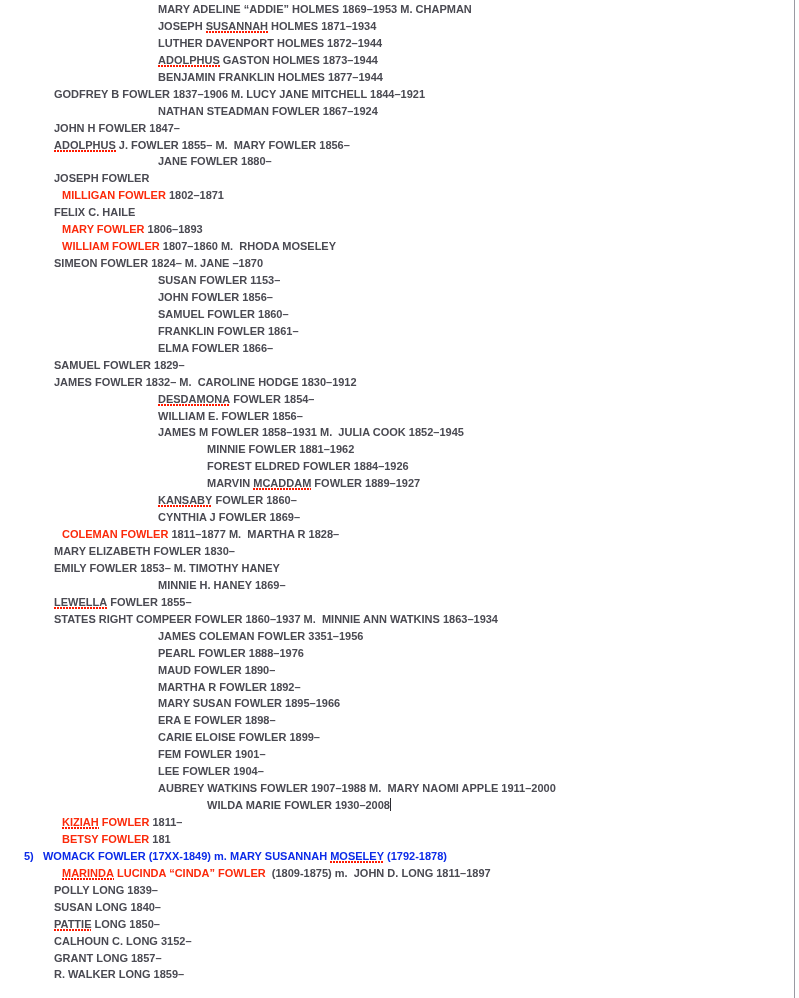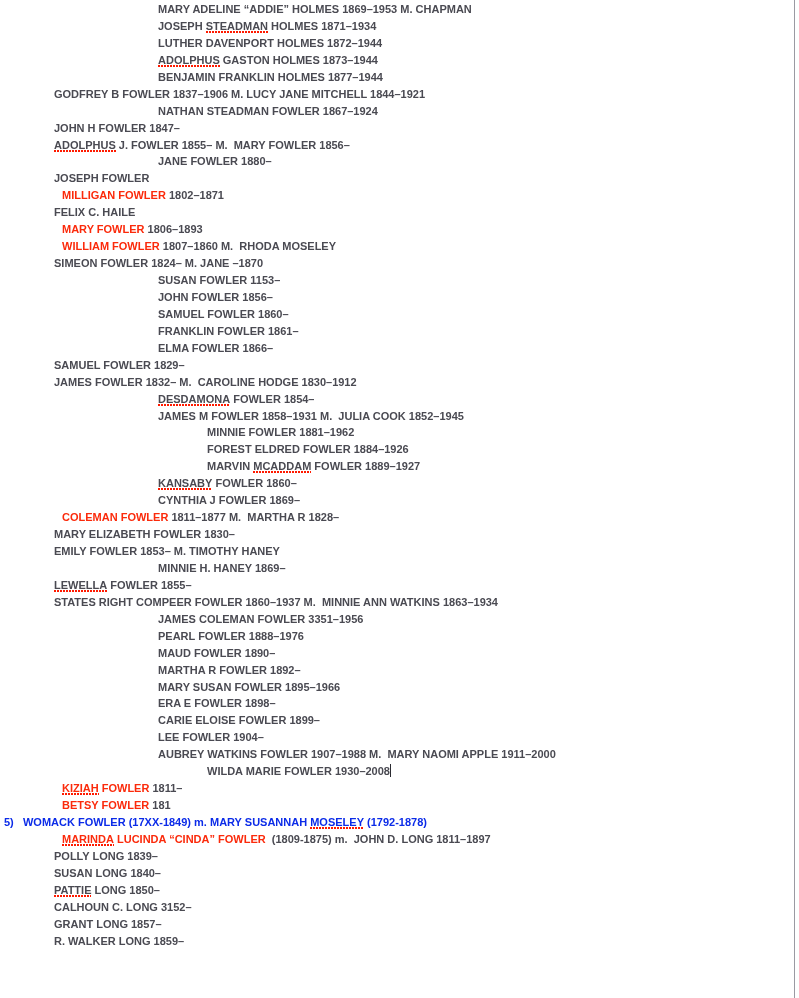--- a/index.html
+++ b/index.html
@@ -31,21 +31,21 @@
   .line {
     font-size: 11px;
     font-weight: bold;
     line-height: 16.95px;
     color: #4a4a52;
     white-space: pre;
     letter-spacing: 0.0px;
     height: 16.95px;
   }
   
-  .i0 { padding-left: 4px; }
+  .i0 { padding-left: 24px; }
   .i1 { padding-left: 62px; }
   .i2 { padding-left: 54px; }
   .i3 { padding-left: 158px; }
   .i4 { padding-left: 207px; }
 
   .red  { color: #fb2a0b; }
   .blue { color: #0b2be8; }
   .dark { color: #4a4a52; }
 
   
@@ -94,21 +94,21 @@
     height: 998px;
     background: #ffffff;
   }
 </style>
 </head>
 <body>
 
 <div id="page">
   <div id="doc">
       <div class="line i3 dark"><span>MARY ADELINE “ADDIE” HOLMES 1869–1953 M. CHAPMAN</span></div>
-      <div class="line i3 dark"><span>JOSEPH </span><span class="sp">STEADMAN</span><span> HOLMES 1871–1934</span></div>
+      <div class="line i3 dark"><span>JOSEPH </span><span class="sp">SUSANNAH</span><span> HOLMES 1871–1934</span></div>
       <div class="line i3 dark"><span>LUTHER DAVENPORT HOLMES 1872–1944</span></div>
       <div class="line i3 dark"><span class="sp">ADOLPHUS</span><span> GASTON HOLMES 1873–1944</span></div>
       <div class="line i3 dark"><span>BENJAMIN FRANKLIN HOLMES 1877–1944</span></div>
       <div class="line i2 dark"><span>GODFREY B FOWLER 1837–1906 M. LUCY JANE MITCHELL 1844–1921</span></div>
       <div class="line i3 dark"><span>NATHAN STEADMAN FOWLER 1867–1924</span></div>
       <div class="line i2 dark"><span>JOHN H FOWLER 1847–</span></div>
       <div class="line i2 dark"><span class="sp">ADOLPHUS</span><span> J. FOWLER 1855– M.  MARY FOWLER 1856–</span></div>
       <div class="line i3 dark"><span>JANE FOWLER 1880–</span></div>
       <div class="line i2 dark"><span>JOSEPH FOWLER</span></div>
       <div class="line i1 red"><span class="red">MILLIGAN FOWLER</span><span class="dark"> 1802–1871</span></div>
@@ -117,39 +117,41 @@
       <div class="line i1 red"><span class="red">WILLIAM FOWLER</span><span class="dark"> 1807–1860 M.  RHODA MOSELEY</span></div>
       <div class="line i2 dark"><span>SIMEON FOWLER 1824– M. JANE –1870</span></div>
       <div class="line i3 dark"><span>SUSAN FOWLER 1153–</span></div>
       <div class="line i3 dark"><span>JOHN FOWLER 1856–</span></div>
       <div class="line i3 dark"><span>SAMUEL FOWLER 1860–</span></div>
       <div class="line i3 dark"><span>FRANKLIN FOWLER 1861–</span></div>
       <div class="line i3 dark"><span>ELMA FOWLER 1866–</span></div>
       <div class="line i2 dark"><span>SAMUEL FOWLER 1829–</span></div>
       <div class="line i2 dark"><span>JAMES FOWLER 1832– M.  CAROLINE HODGE 1830–1912</span></div>
       <div class="line i3 dark"><span class="sp">DESDAMONA</span><span> FOWLER 1854–</span></div>
+      <div class="line i3 dark"><span>WILLIAM E. FOWLER 1856–</span></div>
       <div class="line i3 dark"><span>JAMES M FOWLER 1858–1931 M.  JULIA COOK 1852–1945</span></div>
       <div class="line i4 dark"><span>MINNIE FOWLER 1881–1962</span></div>
       <div class="line i4 dark"><span>FOREST ELDRED FOWLER 1884–1926</span></div>
       <div class="line i4 dark"><span>MARVIN </span><span class="sp">MCADDAM</span><span> FOWLER 1889–1927</span></div>
       <div class="line i3 dark"><span class="sp">KANSABY</span><span> FOWLER 1860–</span></div>
       <div class="line i3 dark"><span>CYNTHIA J FOWLER 1869–</span></div>
       <div class="line i1 red"><span class="red">COLEMAN FOWLER</span><span class="dark"> 1811–1877 M.  MARTHA R 1828–</span></div>
       <div class="line i2 dark"><span>MARY ELIZABETH FOWLER 1830–</span></div>
       <div class="line i2 dark"><span>EMILY FOWLER 1853– M. TIMOTHY HANEY</span></div>
       <div class="line i3 dark"><span>MINNIE H. HANEY 1869–</span></div>
       <div class="line i2 dark"><span class="sp">LEWELLA</span><span> FOWLER 1855–</span></div>
       <div class="line i2 dark"><span>STATES RIGHT COMPEER FOWLER 1860–1937 M.  MINNIE ANN WATKINS 1863–1934</span></div>
       <div class="line i3 dark"><span>JAMES COLEMAN FOWLER 3351–1956</span></div>
       <div class="line i3 dark"><span>PEARL FOWLER 1888–1976</span></div>
       <div class="line i3 dark"><span>MAUD FOWLER 1890–</span></div>
       <div class="line i3 dark"><span>MARTHA R FOWLER 1892–</span></div>
       <div class="line i3 dark"><span>MARY SUSAN FOWLER 1895–1966</span></div>
       <div class="line i3 dark"><span>ERA E FOWLER 1898–</span></div>
       <div class="line i3 dark"><span>CARIE ELOISE FOWLER 1899–</span></div>
+      <div class="line i3 dark"><span>FEM FOWLER 1901–</span></div>
       <div class="line i3 dark"><span>LEE FOWLER 1904–</span></div>
       <div class="line i3 dark"><span>AUBREY WATKINS FOWLER 1907–1988 M.  MARY NAOMI APPLE 1911–2000</span></div>
       <div class="line i4 dark"><span>WILDA MARIE FOWLER 1930–2008</span><span class="caret"></span></div>
       <div class="line i1 red"><span class="red sp">KIZIAH</span><span class="red"> FOWLER</span><span class="dark"> 1811–</span></div>
       <div class="line i1 red"><span class="red">BETSY FOWLER</span><span class="dark"> 181</span></div>
       <div class="line i0 blue"><span class="blue">5)   WOMACK FOWLER (17XX-1849) m. MARY SUSANNAH </span><span class="blue sp">MOSELEY</span><span class="blue"> (1792-1878)</span></div>
       <div class="line i1 red"><span class="red sp">MARINDA</span><span class="red"> LUCINDA “CINDA” FOWLER</span><span class="dark">  (1809-1875) m.  JOHN D. LONG 1811–1897</span></div>
       <div class="line i2 dark"><span>POLLY LONG 1839–</span></div>
       <div class="line i2 dark"><span>SUSAN LONG 1840–</span></div>
       <div class="line i2 dark"><span class="sp">PATTIE</span><span> LONG 1850–</span></div>

